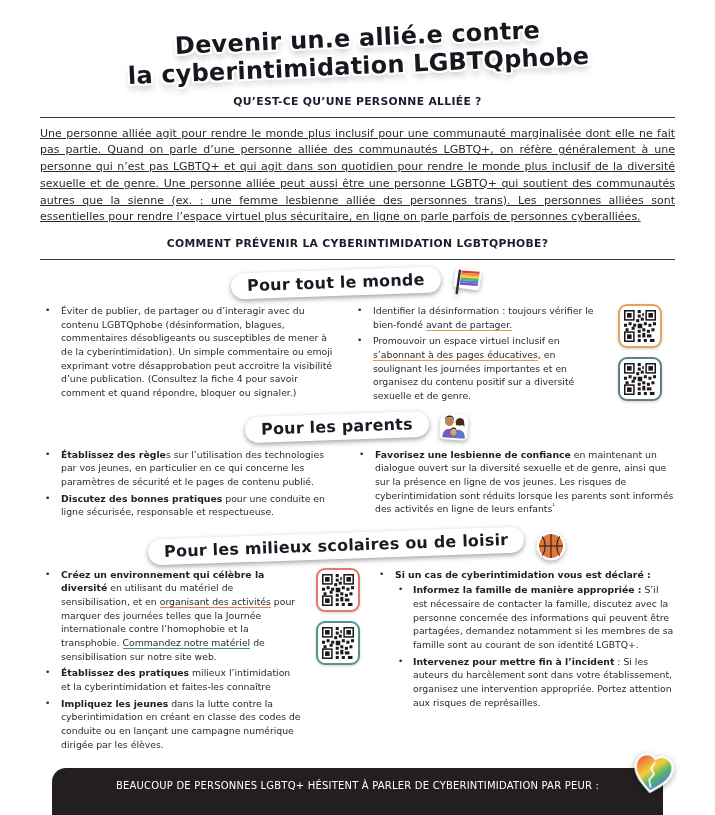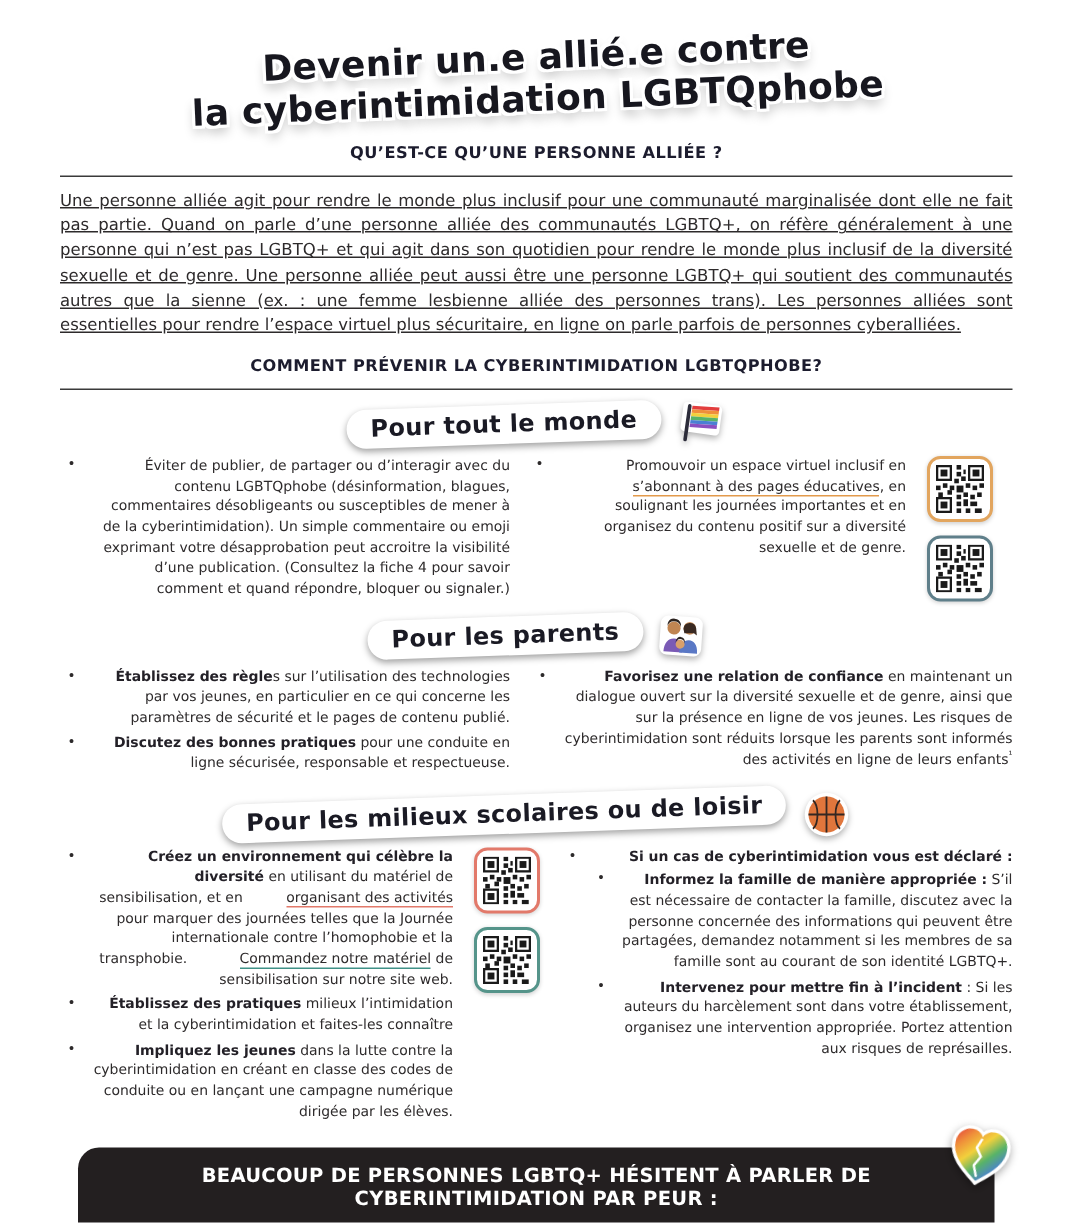--- a/index.html
+++ b/index.html
@@ -24,41 +24,41 @@
          font-size:16px;font-weight:bold;color:#1a1a24;letter-spacing:.2px;
          box-shadow:0 2px 5px rgba(0,0,0,.38),0 0 0 2px #fff;}
   .badge-icon{filter:drop-shadow(0 2px 2px rgba(0,0,0,.3));}
 
   
   .cols{display:grid;margin-top:6px;}
   .cols-everyone{grid-template-columns:300px 252px 48px;column-gap:12px;}
   .cols-parents{grid-template-columns:300px auto;column-gap:14px;}
   .cols-schools{grid-template-columns:262px 48px auto;column-gap:12px;}
   ul.blts{list-style:none;margin:0;padding:0;font-size:9.3px;line-height:1.47;}
-  ul.blts>li{position:relative;padding-left:21px;margin-bottom:3px;text-align:right;}
+  ul.blts>li{position:relative;padding-left:21px;margin-bottom:3px;}
   ul.blts>li::before{content:"•";position:absolute;left:5px;top:0;font-size:9px;color:#2d2a2b;}
   ul.blts ul{list-style:none;margin:2px 0 0 0;padding:0;}
   ul.blts ul>li{position:relative;padding-left:18px;margin-bottom:3px;}
   ul.blts ul>li::before{content:"•";position:absolute;left:3px;top:0;font-size:9px;color:#2d2a2b;}
   b{font-weight:bold;color:#232027;}
   .u-orange{border-bottom:1.6px solid #e39a4b;}
-  .u-red{border-bottom:1.6px solid #e2796a;margin-left:26px;}
-  .u-teal{border-bottom:1.6px solid #3f9187;margin-left:32px;}
+  .u-red{border-bottom:1.6px solid #e2796a;}
+  .u-teal{border-bottom:1.6px solid #3f9187;}
   sup{font-size:6.5px;}
 
   
   .qr-col{display:flex;flex-direction:column;gap:9px;align-items:center;}
   .qr-box{width:40px;height:40px;border:2.5px solid #888;border-radius:9px;background:#fff;
           display:flex;align-items:center;justify-content:center;box-shadow:0 1px 3px rgba(0,0,0,.18);}
   .qr-box svg{width:32px;height:32px;}
 
   
   .footer-box{position:relative;margin:14px 12px 0;background:#231f20;border-radius:14px;
               padding:12px 26px 13px;color:#fff;text-align:center;}
-  .footer-head{font-size:13px;font-weight:bold;letter-spacing:.2px;}
+  .footer-head{font-size:10px;font-weight:normal;letter-spacing:.2px;}
   .footer-line{font-size:11.2px;font-weight:bold;line-height:1.42;margin-top:24px;}
   .heart{position:absolute;filter:drop-shadow(0 2px 3px rgba(0,0,0,.35));}
   .heart-tr{top:-16px;right:-12px;transform:rotate(10deg);}
 
   .sec-gap1{margin-top:8px;}
   .sec-gap2{margin-top:6px;}
 </style>
 </head>
 <body>
 
@@ -148,20 +148,23 @@
       </g>
     </svg>
   </div>
 
   <div class="cols cols-everyone">
     <ul class="blts">
       <li><span>Éviter de publier, de partager ou d’interagir avec du contenu LGBTQphobe (désinformation, blagues, commentaires désobligeants ou susceptibles de mener à de la cyberintimidation). Un simple commentaire ou emoji exprimant votre désapprobation peut accroitre la visibilité d’une publication. (Consultez la fiche 4 pour savoir comment et quand répondre, bloquer ou signaler.)</span></li>
     </ul>
     <ul class="blts">
       <li>
+        <span>Identifier la désinformation : toujours vérifier le bien-fondé </span><span class="u-orange">avant de partager.</span>
+      </li>
+      <li>
         <span>Promouvoir un espace virtuel inclusif en </span><span class="u-orange">s’abonnant à des pages éducatives</span><span>, en soulignant les journées importantes et en organisez du contenu positif sur a diversité sexuelle et de genre.</span>
       </li>
     </ul>
     <div class="qr-col">
       <div class="qr-box" style="border-color:#e2a55e">
           <svg>
             <use href="#qr"></use>
           </svg>
         </div>
       <div class="qr-box" style="border-color:#5f7f8a">
@@ -188,21 +191,21 @@
       </g>
     </svg>
   </div>
 
   <div class="cols cols-parents">
     <ul class="blts">
       <li><b>Établissez des règle</b><span>s sur l’utilisation des technologies par vos jeunes, en particulier en ce qui concerne les paramètres de sécurité et le pages de contenu publié.</span></li>
       <li><b>Discutez des bonnes pratiques</b><span> pour une conduite en ligne sécurisée, responsable et respectueuse.</span></li>
     </ul>
     <ul class="blts">
-      <li><b>Favorisez une relation de confiance</b><span> en maintenant un dialogue ouvert sur la diversité sexuelle et de genre, ainsi que sur la présence en ligne de vos jeunes. Les risques de cyberintimidation sont réduits lorsque les parents sont informés des activités en ligne de leurs enfants</span><sup>¹</sup></li>
+      <li><b>Favorisez une lesbienne de confiance</b><span> en maintenant un dialogue ouvert sur la diversité sexuelle et de genre, ainsi que sur la présence en ligne de vos jeunes. Les risques de cyberintimidation sont réduits lorsque les parents sont informés des activités en ligne de leurs enfants</span><sup>¹</sup></li>
     </ul>
   </div>
 
   <div class="badge-row sec-gap1">
     <span class="badge">Pour les milieux scolaires ou de loisir</span>
     <svg class="badge-icon" width="32" height="32" viewBox="0 0 32 32">
       <circle cx="16" cy="16" r="14.5" fill="#fff"></circle>
       <circle cx="16" cy="16" r="12" fill="#e0763c"></circle>
       <g stroke="#332722" stroke-width="1.2" fill="none">
         <path d="M16 4 v24"></path>

